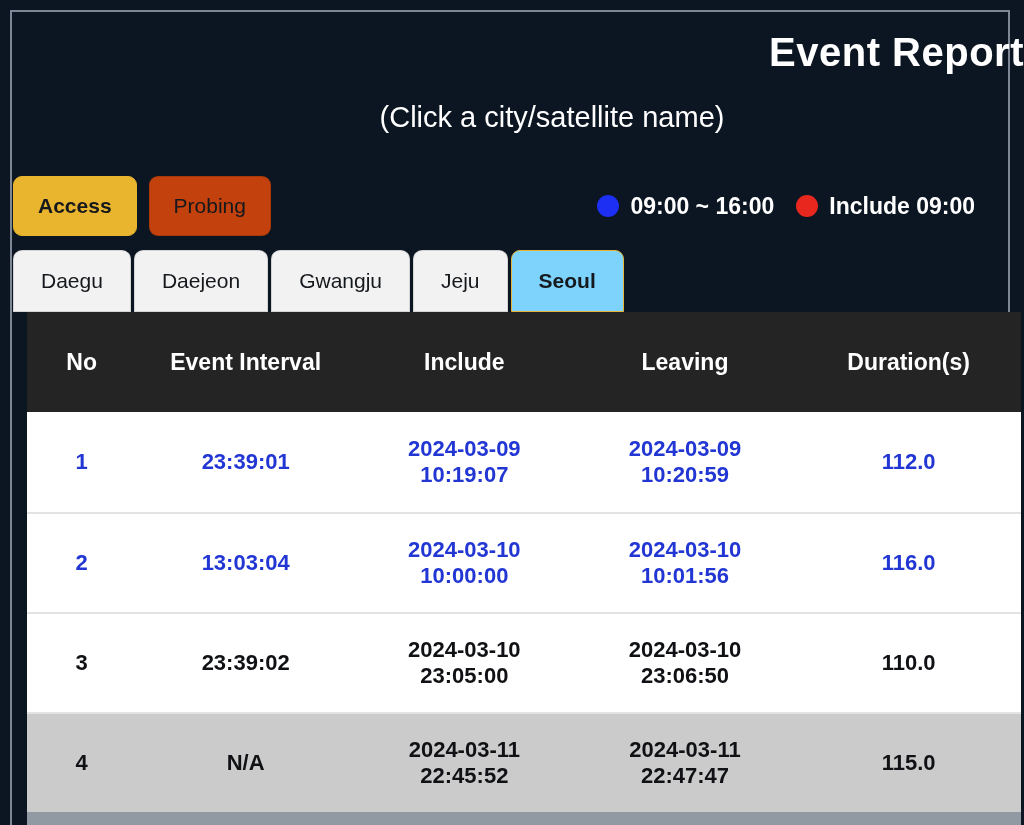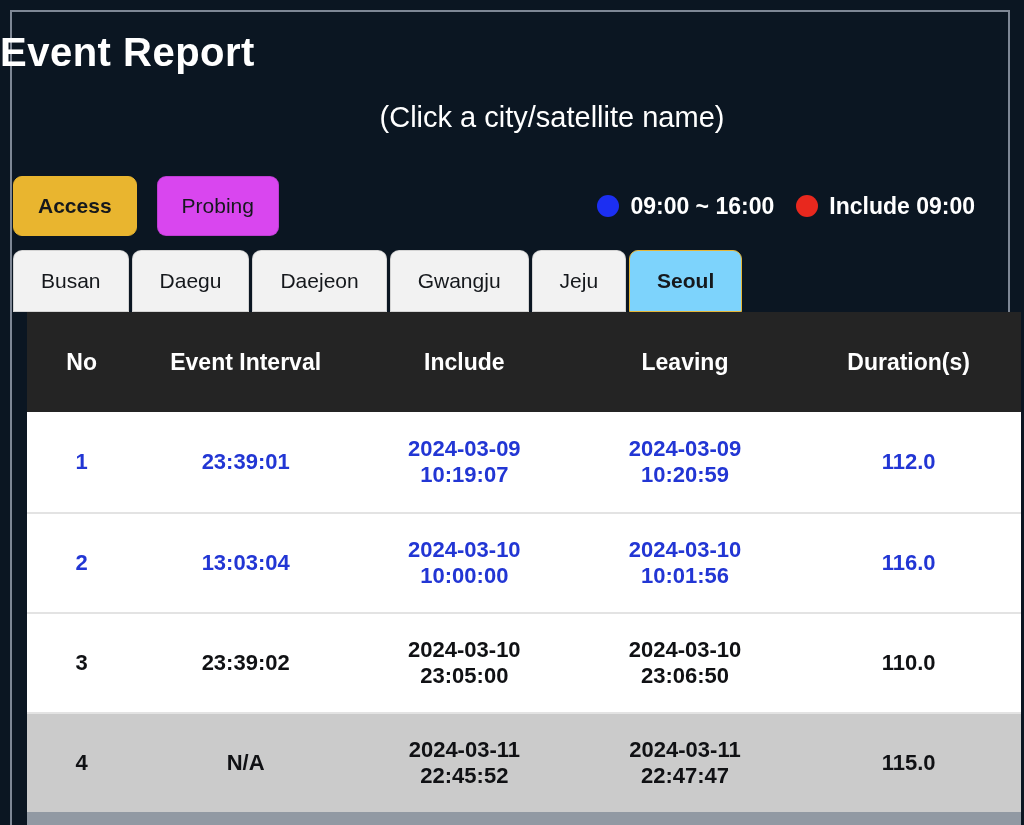--- a/index.html
+++ b/index.html
@@ -9,36 +9,36 @@
     font-family:"Liberation Sans",sans-serif;
     overflow:hidden;
   }
   .page{position:relative;width:1024px;height:825px}
   .frame{
     position:absolute;left:10px;top:10px;width:1000px;height:900px;
     border:2px solid #7e8795;box-sizing:border-box;pointer-events:none;
   }
   .title{
     position:absolute;top:30px;left:0;width:100%;margin:0;
-    text-align:left;color:#ffffff;font-size:40px;font-weight:bold;
+    text-align:right;color:#ffffff;font-size:40px;font-weight:bold;
     letter-spacing:.5px;
   }
   .subtitle{
     position:absolute;top:101px;left:0;width:100%;
     text-align:center;color:#ffffff;font-size:29px;font-weight:400;padding-left:40px;
   }
   .mode-row{
     position:absolute;top:176px;left:13px;width:992px;height:60px;
     display:flex;align-items:center;
   }
-  .mode-tabs{display:flex;gap:20px;height:100%}
+  .mode-tabs{display:flex;gap:12px;height:100%}
   .tab{
     font-family:"Liberation Sans",sans-serif;
     font-size:21px;color:#15181c;border:1px solid rgba(0,0,0,.12);
-    background:#d946ef;padding:0 24px;cursor:pointer;
+    background:#c2410c;padding:0 24px;cursor:pointer;
   }
   .mode-tab{border-radius:9px;height:100%}
   .mode-tab.active{background:#e9b52f;border-color:#e9b52f;font-weight:bold}
   .legend{margin-left:auto;display:flex;align-items:flex-start;gap:22px;padding-right:30px}
   .legend-item{display:flex;align-items:center;gap:11px;color:#ffffff;font-size:23px;font-weight:600}
   .legend-dot{width:22px;height:22px;border-radius:50%;flex:0 0 auto}
   .city-tabs{position:absolute;top:250px;left:13px;height:62px;display:flex;gap:3px}
   .city-tab{border-radius:9px 9px 0 0;padding:0 27px;background:#f2f2f2;height:100%}
   .city-tab.active{background:#7dd3fc;border-color:#e5b637;font-weight:bold}
   .table{position:absolute;top:312px;left:27px;width:994px}
@@ -80,21 +80,20 @@
           <span class="legend-label">09:00 ~ 16:00</span>
         </div>
         <div class="legend-item">
           <span class="legend-dot" style="background: rgb(232, 40, 30);"></span>
           <span class="legend-label">Include 09:00</span>
         </div>
       </div>
   </div>
 
   <div id="city-tabs" class="city-tabs">
-      <button class="tab city-tab">Busan</button>
       <button class="tab city-tab">Daegu</button>
       <button class="tab city-tab">Daejeon</button>
       <button class="tab city-tab">Gwangju</button>
       <button class="tab city-tab">Jeju</button>
       <button class="tab city-tab active">Seoul</button>
     </div>
 
   <div class="table">
     <div id="table-header" class="trow thead">
         <div class="cell">No</div>

